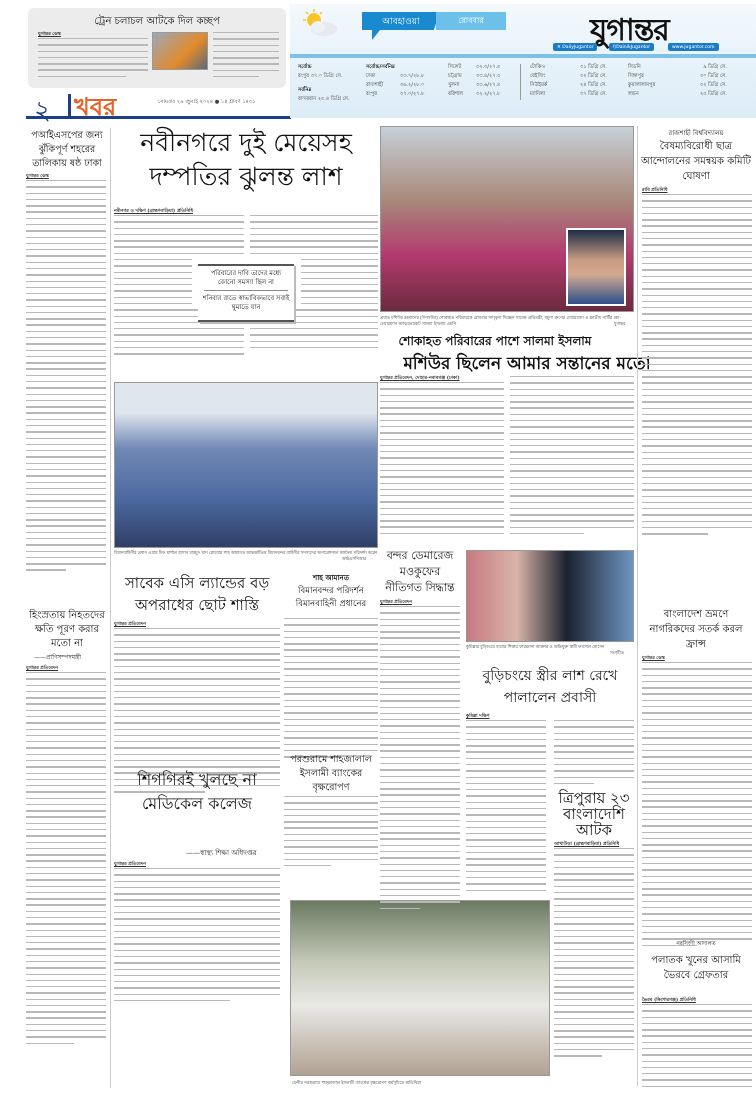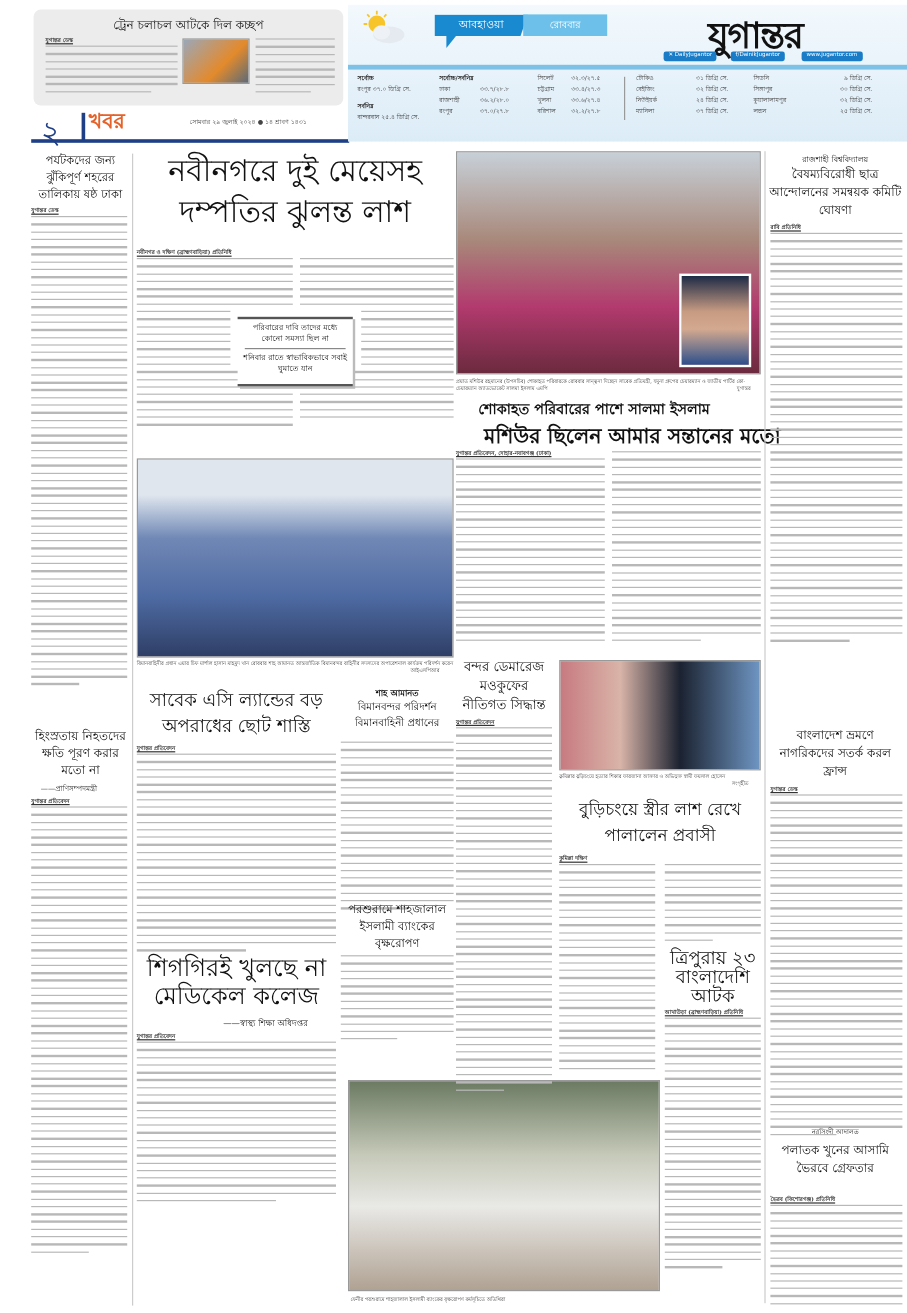--- a/index.html
+++ b/index.html
@@ -11,21 +11,21 @@
   .photo { background: linear-gradient(135deg,#6f8bb0,#c9d3e0); border: 1px solid #999; }
   .caption { font-size: 4.2px; color: #444; line-height: 6px; }
 
   
   #teaser { left: 28px; top: 8px; width: 258px; height: 80px; background: #ececec; border-radius: 6px; }
   #teaser h3 { font-family: "DejaVu Sans", sans-serif; font-weight: normal; font-size: 10px; text-align: center; margin-top: 5px; color: #111; }
 
   
   #section-no { left: 34px; top: 90px; font-family: "DejaVu Sans", sans-serif; font-size: 26px; color: #1e3f86; }
   #section-bar { left: 68px; top: 94px; width: 3px; height: 24px; background: #1e3f86; }
-  #section-name { left: 74px; top: 88px; font-family: "DejaVu Sans", sans-serif; font-size: 17px; font-weight: bold; color: #e4632a; }
+  #section-name { left: 74px; top: 88px; font-family: "DejaVu Sans", sans-serif; font-size: 24px; font-weight: bold; color: #e4632a; }
   #dateline { left: 158px; top: 98px; font-size: 5.2px; color: #444; }
   #rule { left: 26px; top: 116px; width: 265px; height: 3px; background: #1e3f86; }
 
   
   #weather { left: 290px; top: 4px; width: 466px; height: 114px; background: linear-gradient(#f3f9fd,#dcecf7); }
   #weather-band { left: 290px; top: 54px; width: 466px; height: 4px; background: #7ec1e6; }
   #sun-icon { left: 300px; top: 8px; width: 40px; height: 30px; }
   #tab-weather { left: 362px; top: 12px; width: 78px; height: 18px; background: #1a8ad0; color: #fff; font-size: 9px; font-family: "DejaVu Sans", sans-serif; line-height: 18px; text-align: center; clip-path: polygon(0 0,100% 0,92% 100%,0 100%); }
   #tab-day { left: 436px; top: 12px; width: 70px; height: 18px; background: #6cc0ea; color: #fff; font-size: 8px; font-family: "DejaVu Sans", sans-serif; line-height: 18px; text-align: center; }
   #tab-tail { left: 372px; top: 30px; width: 0; height: 0; border-left: 8px solid #1a8ad0; border-bottom: 10px solid transparent; }
@@ -149,21 +149,21 @@
   <div>কুয়ালালামপুর</div>
   <div>লন্ডন</div>
 </div>
 <div class="abs wx" style="left:700px;top:62px;text-align:right;">
   <div>৯ ডিগ্রি সে.</div>
   <div>৩০ ডিগ্রি সে.</div>
   <div>৩২ ডিগ্রি সে.</div>
   <div>২৫ ডিগ্রি সে.</div>
 </div>
 
-<div class="abs headline" style="left:26px;top:128px;width:82px;font-size:9.5px;line-height:14px;">পর্যটকদের জন্য ঝুঁকিপূর্ণ শহরের তালিকায় ষষ্ঠ ঢাকা</div>
+<div class="abs headline" style="left:26px;top:128px;width:82px;font-size:9.5px;line-height:14px;">পর্আইএসপের জন্য ঝুঁকিপূর্ণ শহরের তালিকায় ষষ্ঠ ঢাকা</div>
 <div class="abs byline" style="left:26px;top:172px;">যুগান্তর ডেস্ক</div>
 <div class="abs" style="left:26px;top:180px;width:80px;">
   <div class="line"></div>
     <div class="line"></div>
     <div class="line"></div>
     <div class="line"></div>
     <div class="line"></div>
     <div class="line"></div>
     <div class="line"></div>
     <div class="line"></div>
@@ -422,21 +422,21 @@
     <div class="line"></div>
     <div class="line"></div>
     <div class="line"></div>
     <div class="line"></div>
     <div class="line"></div>
     <div class="line"></div>
     <div class="line"></div>
     <div class="line" style="width:50%"></div>
 </div>
 
-<div class="abs headline" style="left:114px;top:794px;width:166px;font-size:20px;line-height:24px;">শিগগিরই খুলছে না মেডিকেল কলেজ</div>
+<div class="abs headline" style="left:114px;top:768px;width:166px;font-size:16px;line-height:24px;">শিগগিরই খুলছে না মেডিকেল কলেজ</div>
 <div class="abs" style="left:186px;top:847px;font-size:7px;color:#222;">——স্বাস্থ্য শিক্ষা অধিদপ্তর</div>
 <div class="abs byline" style="left:114px;top:860px;">যুগান্তর প্রতিবেদন</div>
 <div class="abs" style="left:114px;top:868px;width:166px;">
   <div class="line"></div>
     <div class="line"></div>
     <div class="line"></div>
     <div class="line"></div>
     <div class="line"></div>
     <div class="line"></div>
     <div class="line"></div>

